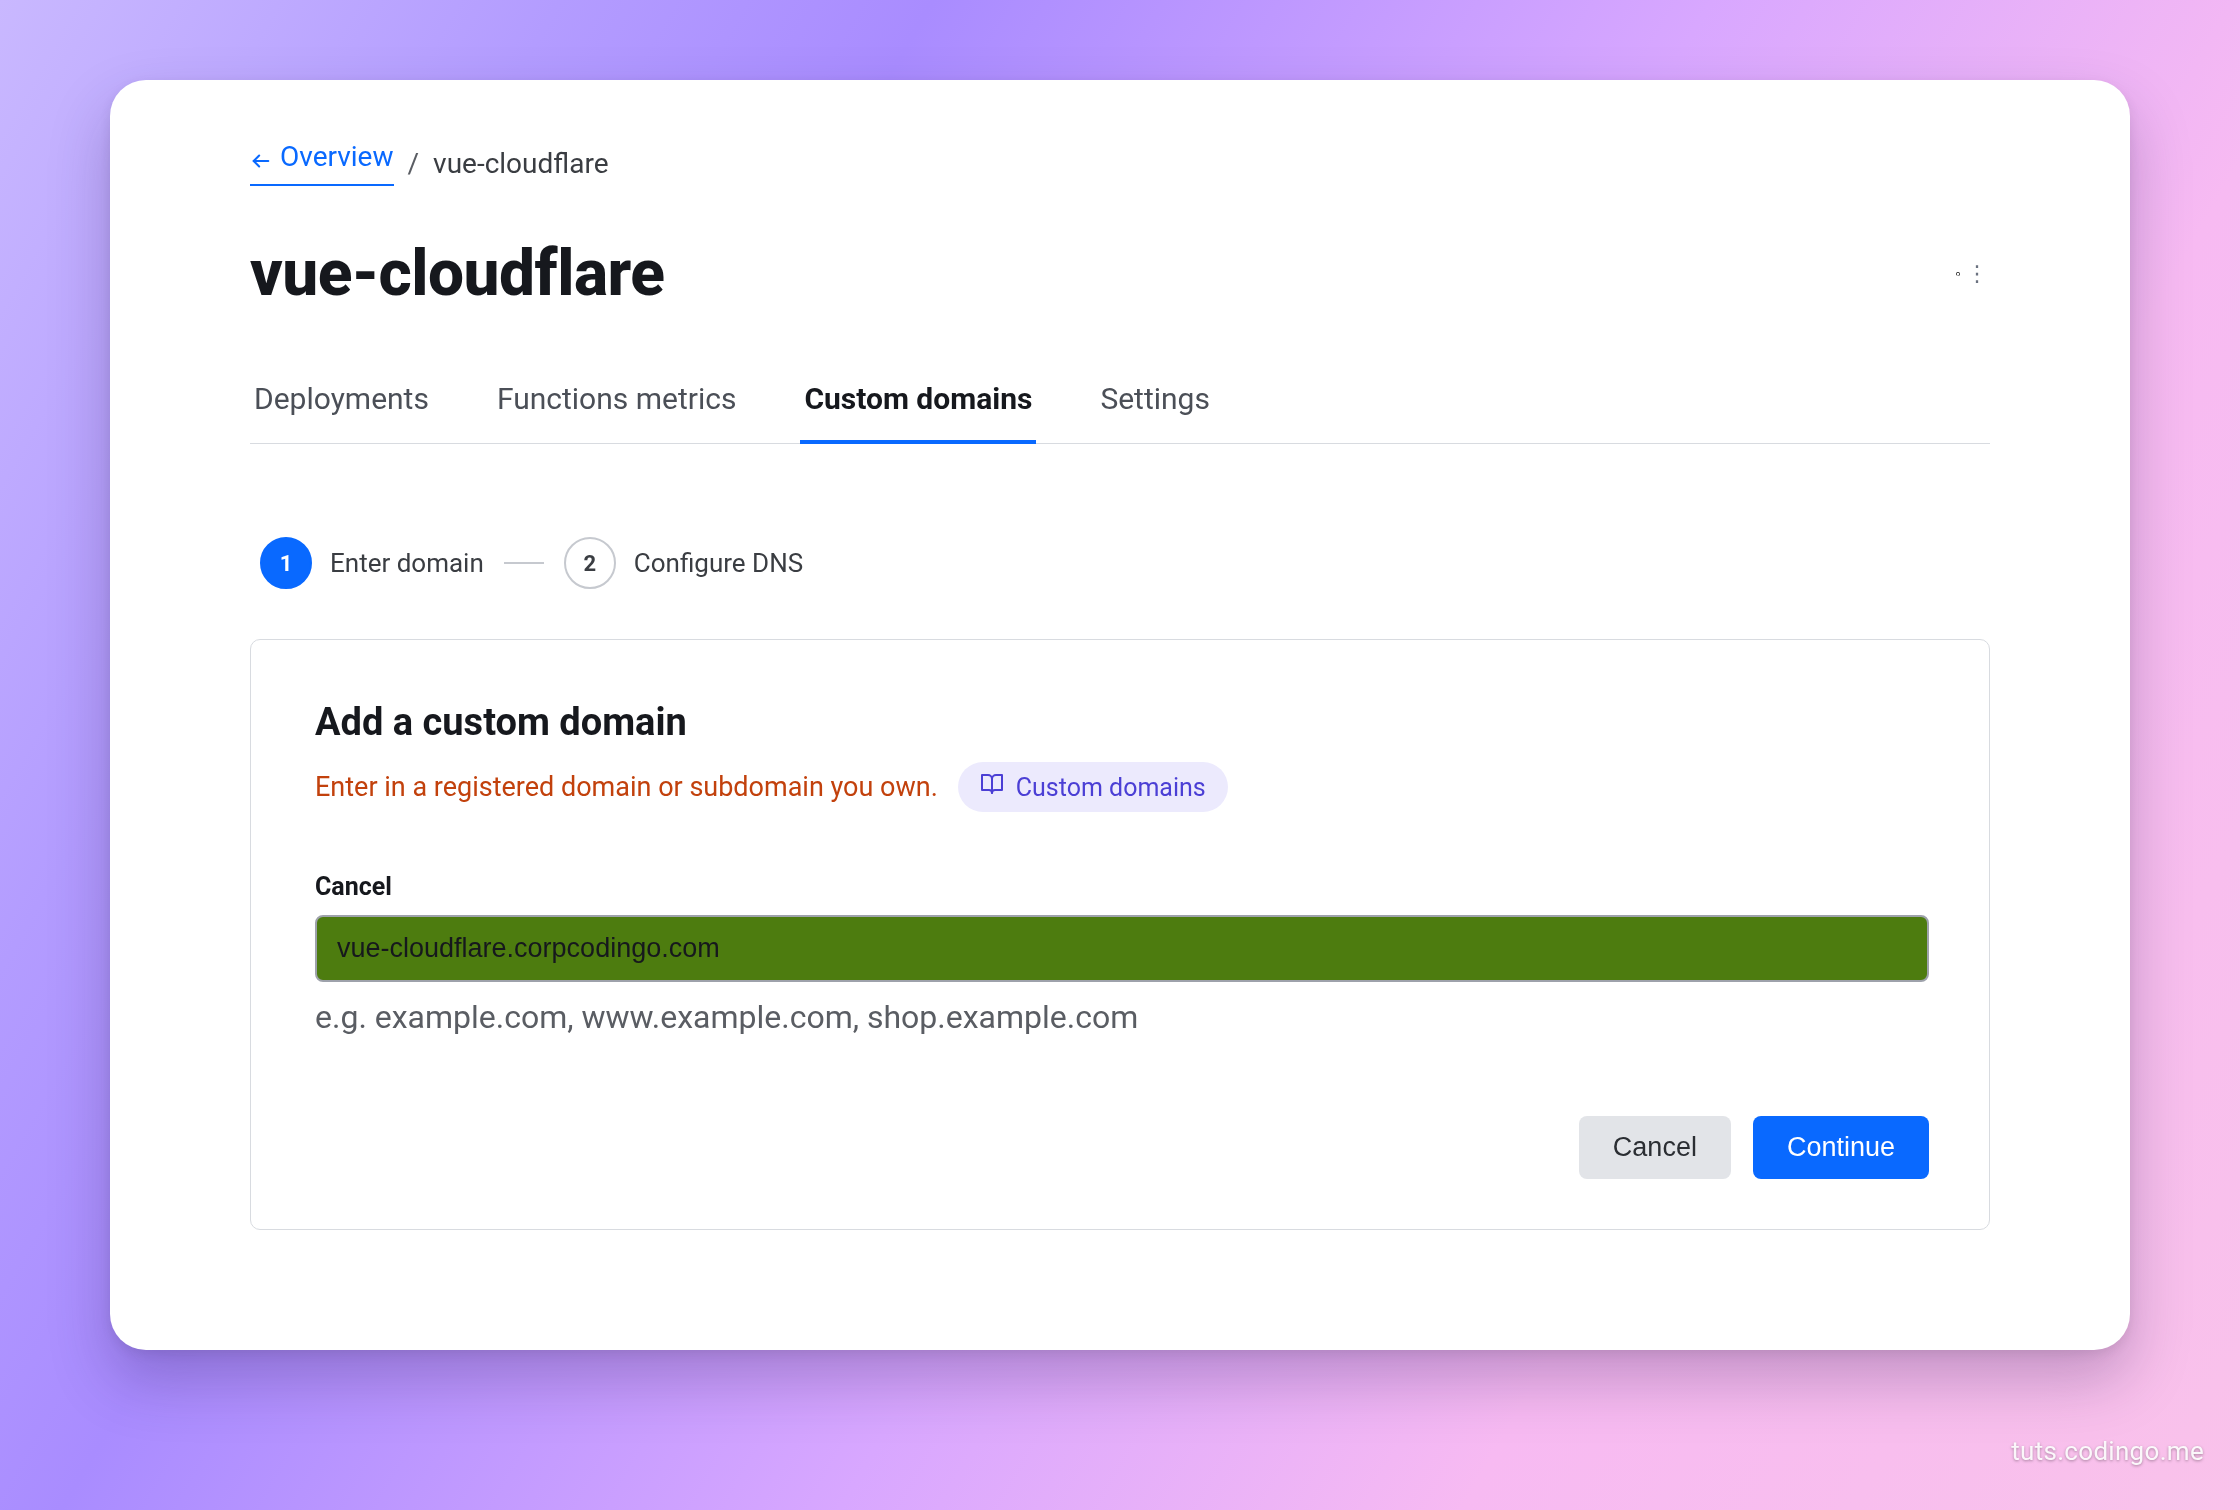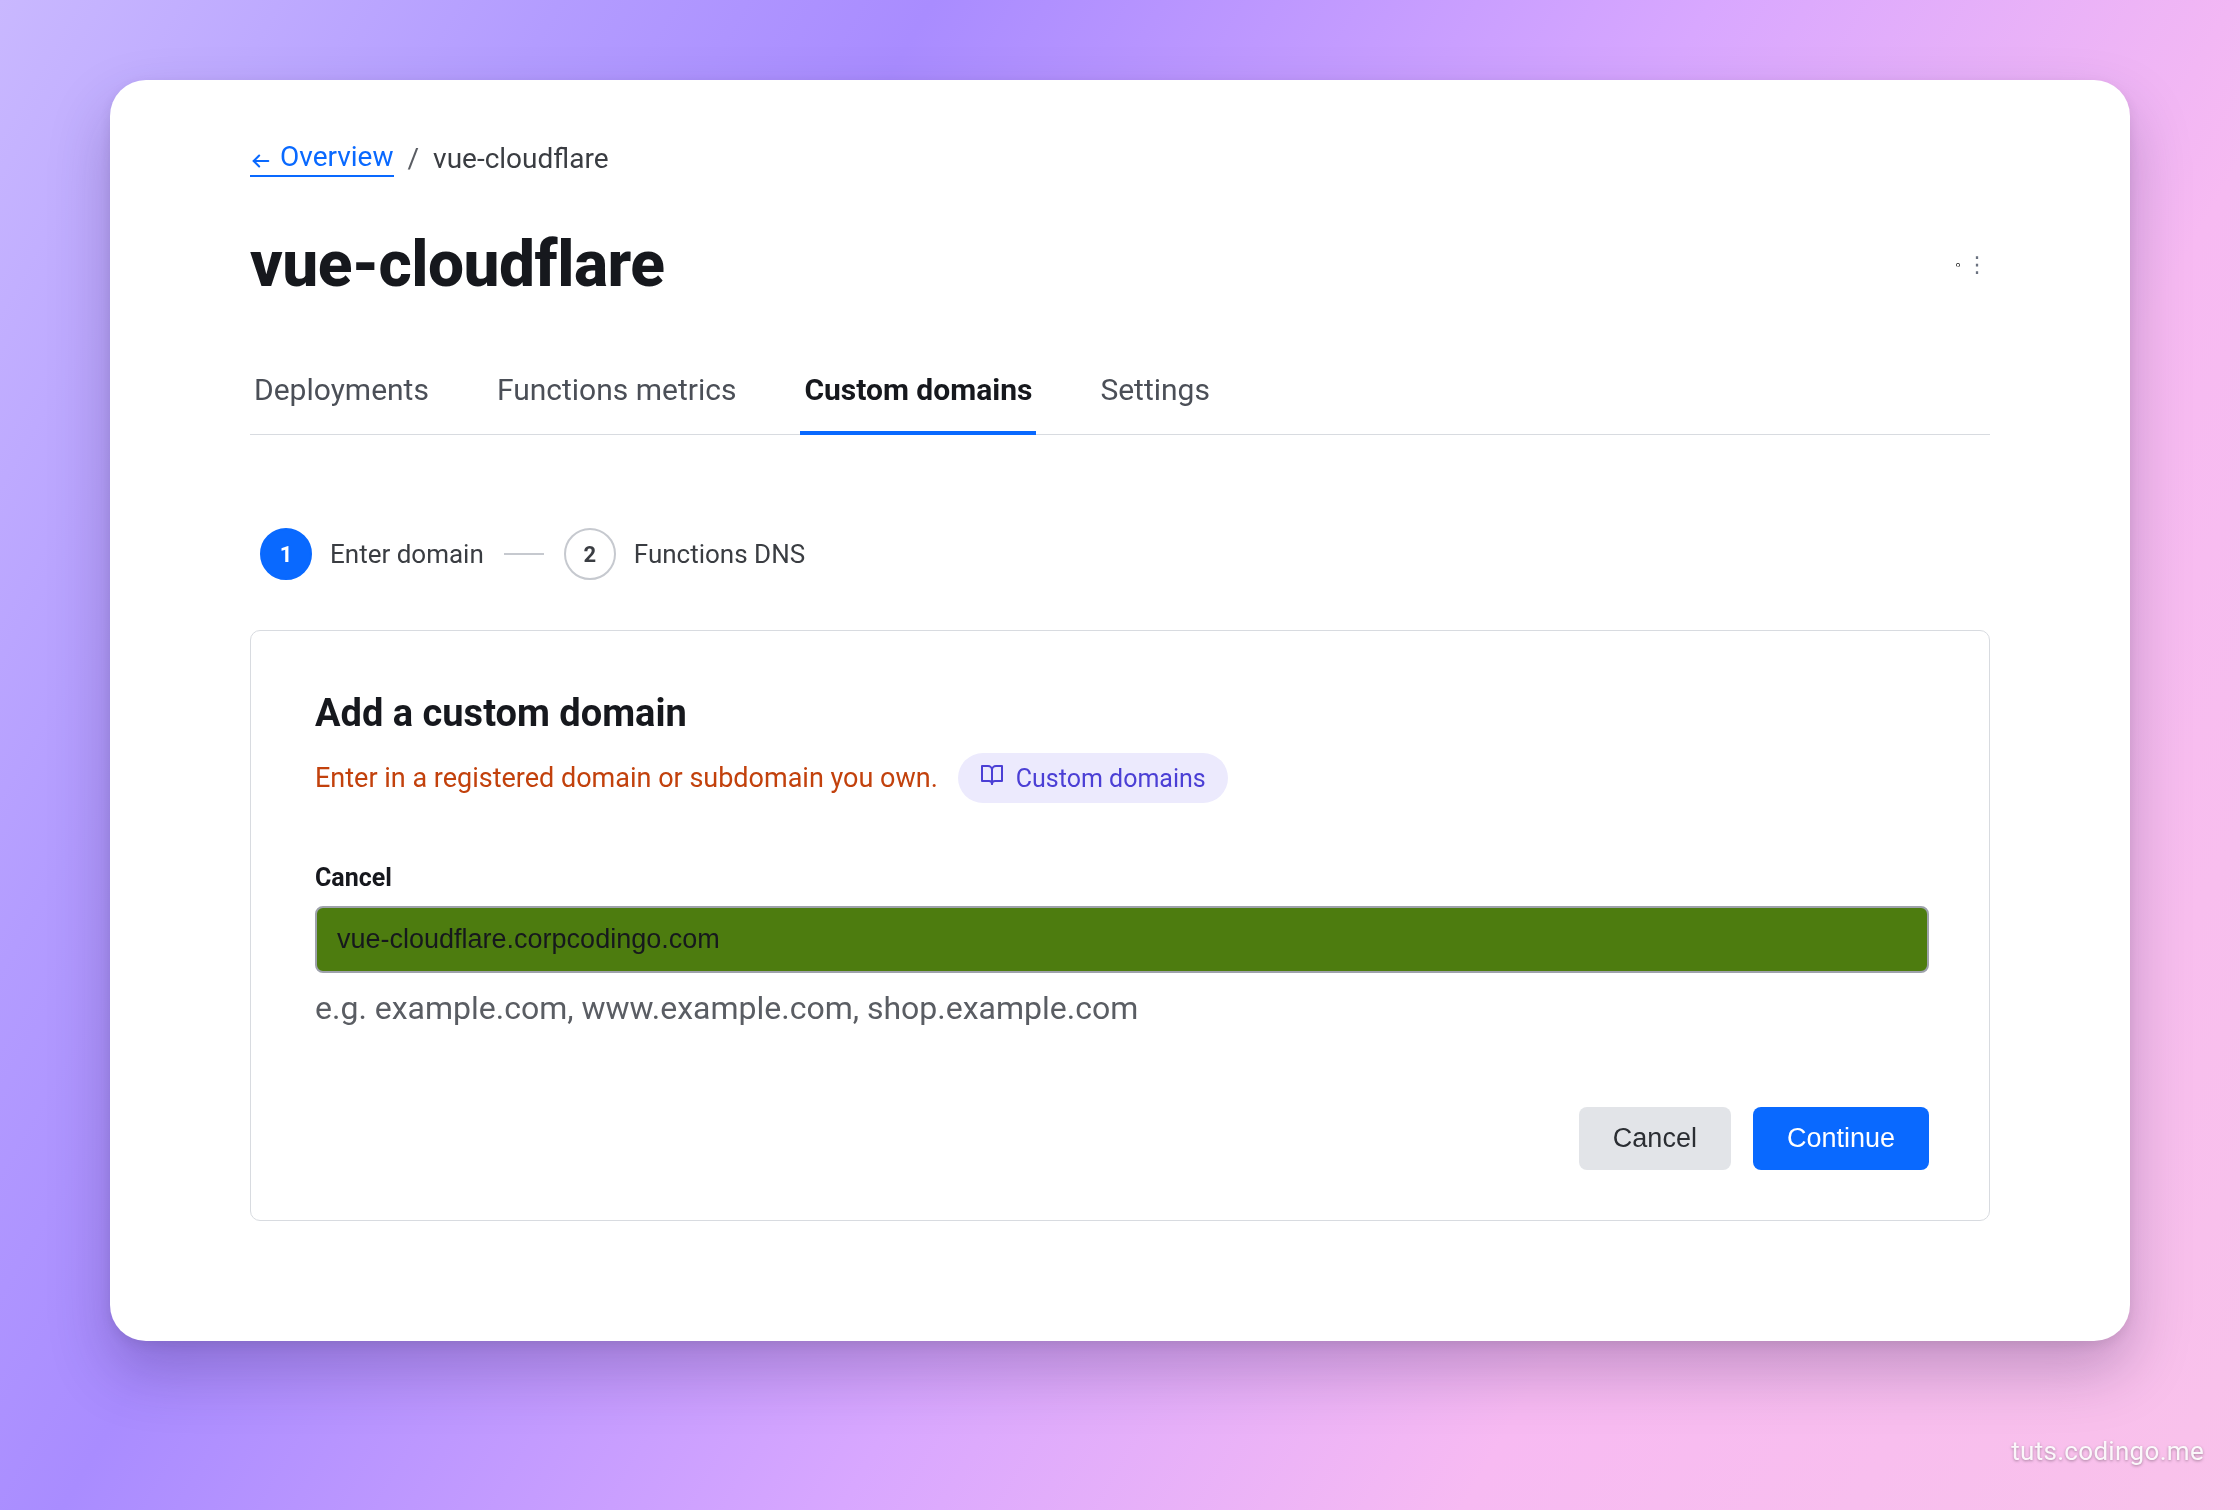--- a/index.html
+++ b/index.html
@@ -31,21 +31,21 @@
     color: #3a3d42;
     margin-bottom: 50px;
   }
   .breadcrumb a {
     color: #0969ff;
     text-decoration: none;
     display: inline-flex;
     align-items: center;
     gap: 8px;
     border-bottom: 2px solid #0969ff;
-    padding-bottom: 2px;
+    padding-bottom: 11px;
   }
   .breadcrumb .arrow-left {
     width: 22px; height: 22px;
     display: inline-block;
   }
   .breadcrumb .sep { color: #5a5d63; padding: 0 4px; }
   .breadcrumb .current { color: #3a3d42; }
 
   .title-row {
     display: flex;
@@ -228,21 +228,21 @@
   </div>
 
   <div class="stepper">
     <div class="step active">
       <div class="step-num">1</div>
       <div class="step-label">Enter domain</div>
     </div>
     <div class="step-line"></div>
     <div class="step">
       <div class="step-num">2</div>
-      <div class="step-label">Functions DNS</div>
+      <div class="step-label">Configure DNS</div>
     </div>
   </div>
 
   <div class="panel">
     <h2>Add a custom domain</h2>
     <div class="panel-sub">
       <p>Enter in a registered domain or subdomain you own.</p>
       <span class="pill">
         <span>
           <svg viewBox="0 0 24 24" fill="none" stroke="#4b3fd5" stroke-width="2" stroke-linecap="round" stroke-linejoin="round">

